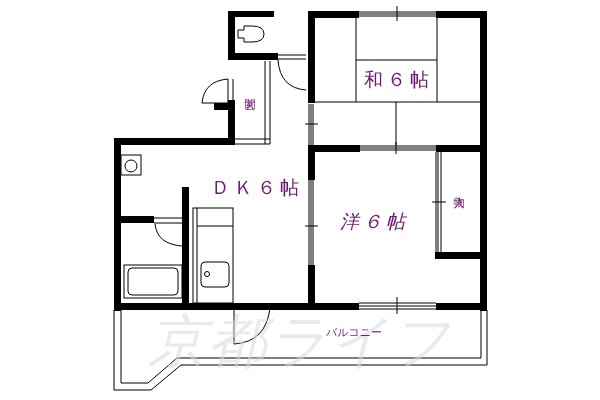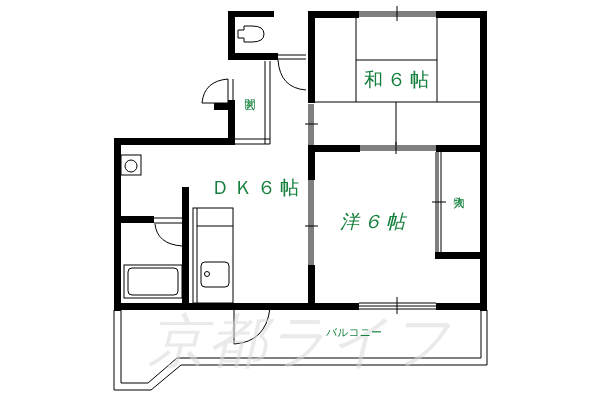--- a/index.html
+++ b/index.html
@@ -1,18 +1,18 @@
 <!DOCTYPE html>
 <html><head>
 <meta charset="utf-8">
 <style>
   html, body { margin: 0; padding: 0; background: #ffffff; }
   body { width: 600px; height: 400px; position: relative; overflow: hidden; font-family: "DejaVu Sans", sans-serif; }
   svg { position: absolute; left: 0; top: 0; }
-  .lbl { position: absolute; color: #15803d; white-space: nowrap; line-height: 1; }
+  .lbl { position: absolute; color: #701a75; white-space: nowrap; line-height: 1; }
   .room-lg { font-size: 19px; letter-spacing: 4px; }
   .room-sm { font-size: 11px; }
   .vert { writing-mode: vertical-rl; font-size: 11px; letter-spacing: 0px; }
   .watermark { position: absolute; font-size: 58px; font-weight: normal; color: #d9d9d9; opacity: 0.55; letter-spacing: 2px; font-style: italic; margin-top: 19px; }
 </style>
 </head>
 <body>
 
 <svg width="600" height="400" viewBox="0 0 600 400">
 

